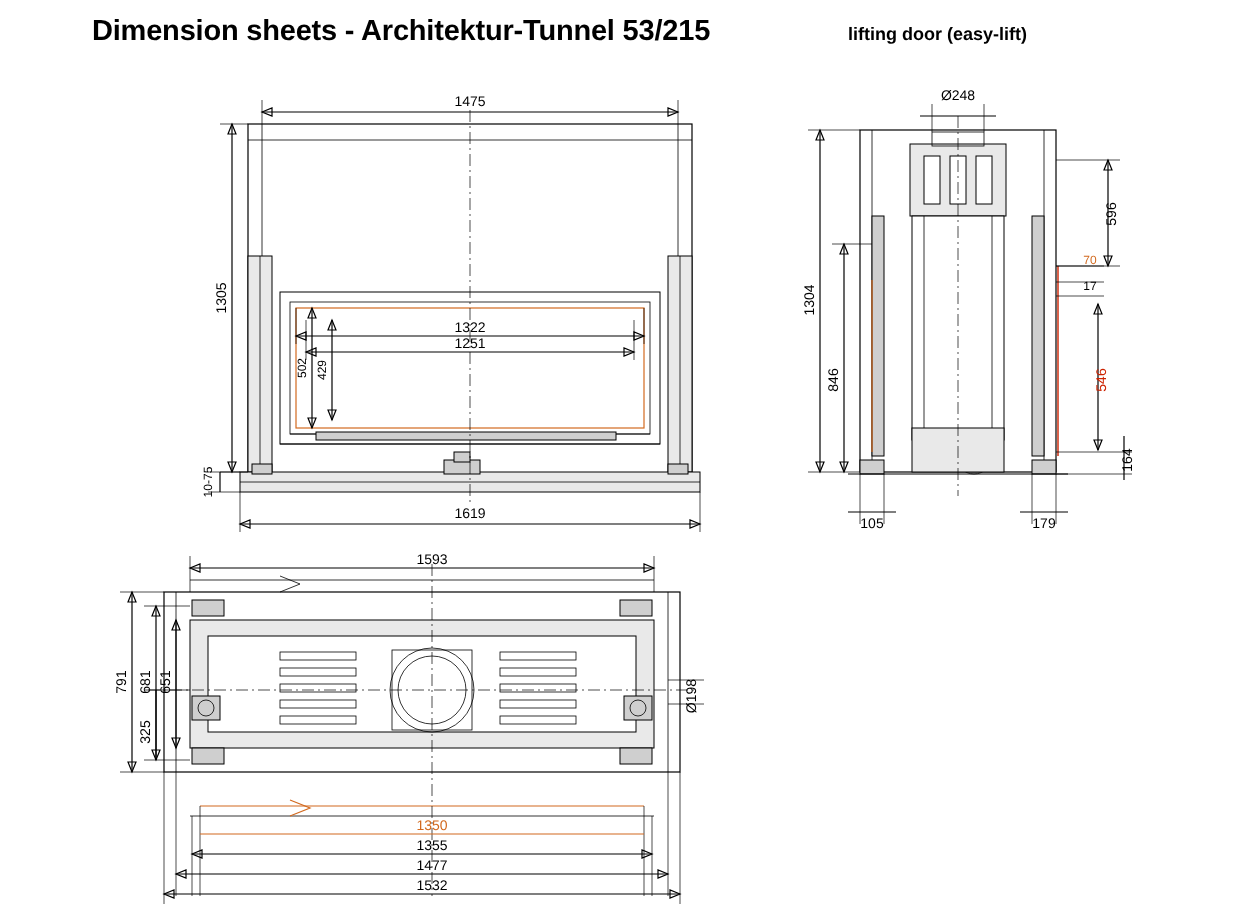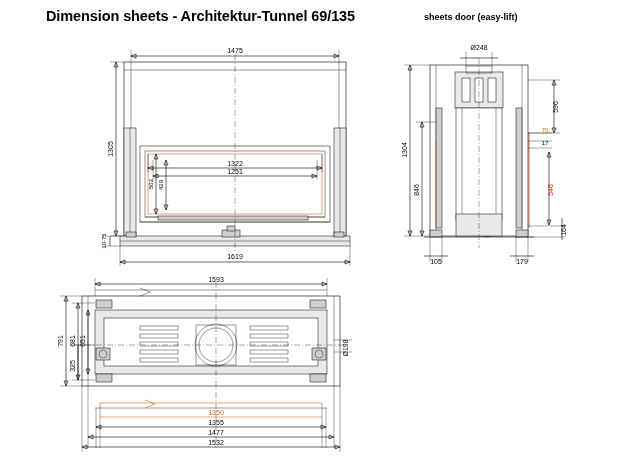--- a/index.html
+++ b/index.html
@@ -46,22 +46,22 @@
   .redln{stroke:#cc2200;stroke-width:0.7;fill:none;}
   .fillgrey{fill:#e9e9e9;stroke:#000;stroke-width:0.5;}
   .filldk{fill:#cfcfcf;stroke:#000;stroke-width:0.5;}
   .fillw{fill:#ffffff;stroke:#000;stroke-width:0.5;}
 </style>
 </head>
 <body>
 
 <div id="page">
 
-  <div class="title">Dimension sheets - Architektur-Tunnel 69/135</div>
-  <div class="subtitle">sheets door (easy-lift)</div>
+  <div class="title">Dimension sheets - Architektur-Tunnel 53/215</div>
+  <div class="subtitle">lifting door (easy-lift)</div>
 
   <svg viewBox="0 0 624 460">
 
     <g>
 
       <rect class="ln" x="124" y="62" width="222" height="178"></rect>
 
       <line class="lnthin" x1="131" y1="62" x2="131" y2="240"></line>
       <line class="lnthin" x1="339" y1="62" x2="339" y2="240"></line>
 

